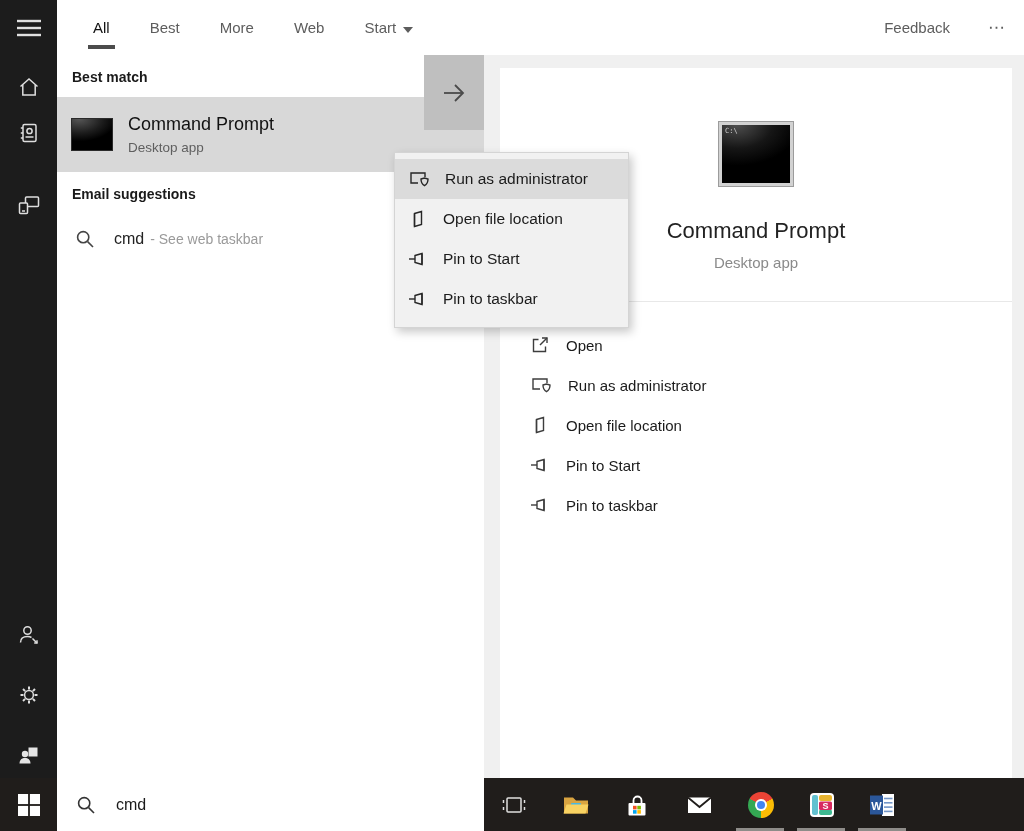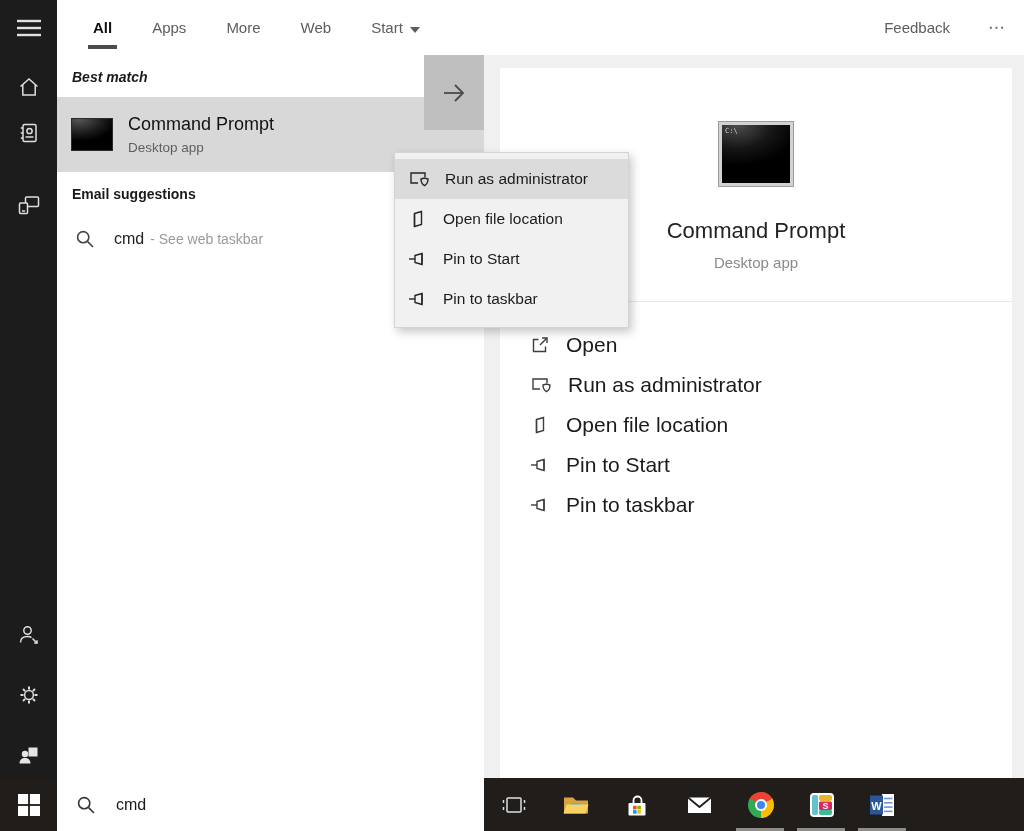--- a/index.html
+++ b/index.html
@@ -12,21 +12,21 @@
   .abs { position:absolute; }
 
   
   #sidebar { left:0; top:0; width:57px; height:778px; background:#1c1c1c; z-index:5; }
   .side-ic { position:absolute; left:0; width:57px; display:flex; justify-content:center; cursor:pointer; }
 
   
   #topbar { left:57px; top:0; width:967px; height:55px; background:#fff;
             display:flex; align-items:center; padding:0 18px 0 33px; }
   .tab { position:relative; font-size:15px; color:#5d5d5d; margin-right:34px; padding:19px 3px; cursor:pointer; white-space:nowrap; }
-  .tab.active { color:#111; font-weight:bold; }
+  .tab.active { color:#111; font-weight:normal; }
   .tab-underline { position:absolute; left:-2px; right:-2px; bottom:6px; height:4px; background:#4c4c4c; }
   .caret-down { display:inline-block; margin-left:7px; width:0; height:0;
                 border-left:5px solid transparent; border-right:5px solid transparent; border-top:6px solid #5d5d5d; }
   #topbar-right { margin-left:auto; display:flex; align-items:center; gap:38px; }
   .feedback { font-size:15px; color:#5d5d5d; cursor:pointer; }
   .overflow-dots { font-size:17px; color:#5d5d5d; letter-spacing:1px; cursor:pointer; }
 
   
   #left-panel { left:57px; top:55px; width:427px; height:723px; background:#fff; }
   .section-header { position:absolute; left:15px; font-size:14px; font-weight:bold; color:#1a1a1a; }
@@ -63,21 +63,21 @@
   .cmd-icon-lg { position:absolute; left:219px; top:54px; width:74px; height:64px;
                  background:radial-gradient(130% 100% at 22% 0%, #4e4e4e 0%, #161616 40%, #000 70%);
                  border:3px solid #d2d2d2; box-shadow:0 0 0 1px #9c9c9c; color:#cfcfcf;
                  font-size:7px; padding:2px 0 0 3px; font-family:"DejaVu Sans Mono", monospace; }
   .pv-title { position:absolute; left:0; top:150px; width:100%; text-align:center; font-size:22px; color:#222; }
   .pv-sub { position:absolute; left:0; top:186px; width:100%; text-align:center; font-size:15px; color:#8a8a8a; }
   .pv-divider { position:absolute; left:0; top:233px; width:100%; height:1px; background:#e8e8e8; }
   #pv-actions { position:absolute; left:0; top:257px; width:100%; }
   .action-row { height:40px; display:flex; align-items:center; padding-left:30px; cursor:pointer; }
   .action-row svg { flex:0 0 auto; }
-  .action-label { margin-left:16px; font-size:21px; color:#1b1b1b; }
+  .action-label { margin-left:16px; font-size:15px; color:#1b1b1b; }
 
   
   #taskbar { left:0; top:778px; width:1024px; height:53px; background:#201d1b; z-index:6; }
   #start-btn { position:absolute; left:0; top:0; width:57px; height:53px;
                display:flex; align-items:center; justify-content:center; cursor:pointer; }
   #task-search { position:absolute; left:57px; top:0; width:427px; height:53px; background:#fff;
                  display:flex; align-items:center; cursor:text; }
   #task-search svg { margin-left:19px; }
   .ts-value { margin-left:20px; font-size:16px; color:#1a1a1a; }
   .tb-btn { position:absolute; top:0; width:28px; height:53px; display:flex; align-items:center; justify-content:center; cursor:pointer; }
@@ -152,32 +152,32 @@
         <path d="M1.5 19.5 C1.5 15.8 4 14 7 14 C10 14 12.5 15.8 12.5 19.5 Z" fill="#e4e4e4"></path>
       </svg>
   </span>
 </div>
 
 <div id="topbar" class="abs">
   <span class="tab active">
     <span>All</span>
     <span class="tab-underline"></span>
   </span>
-  <span class="tab">Apps</span>
+  <span class="tab">Best</span>
   <span class="tab">More</span>
   <span class="tab">Web</span>
   <span class="tab"><span>Start</span><span class="caret-down"></span></span>
   <span id="topbar-right">
     <span class="feedback">Feedback</span>
     <span class="overflow-dots">⋯</span>
   </span>
 </div>
 
 <div id="left-panel" class="abs">
-  <div class="section-header" style="top:14px;font-style:italic;">Best match</div>
+  <div class="section-header" style="top:14px;">Best match</div>
 
   <div id="best-row">
     <span class="cmd-icon-sm"></span>
     <span class="bm-text">
       <div class="bm-title">Command Prompt</div>
       <div class="bm-sub">Desktop app</div>
     </span>
   </div>
   <div id="best-arrow">
     <svg width="26" height="24" viewBox="0 0 26 24" fill="none" stroke="#4a4a4a" stroke-width="1.8">

